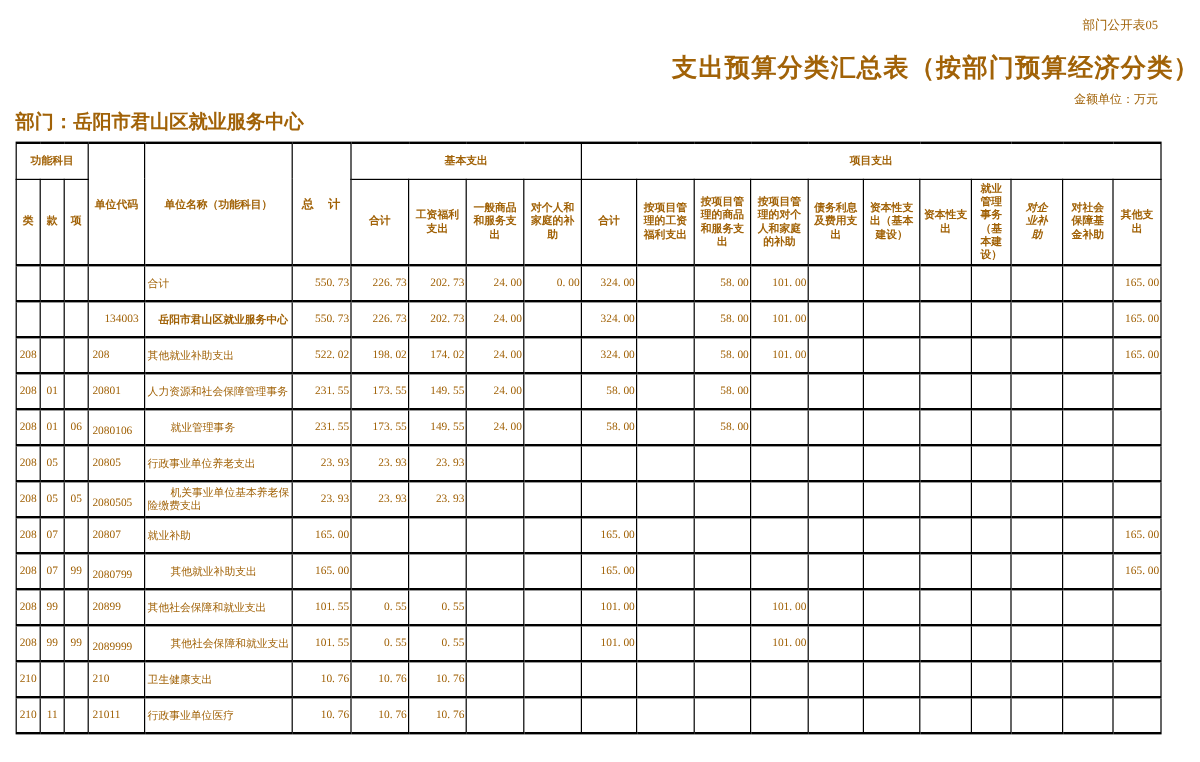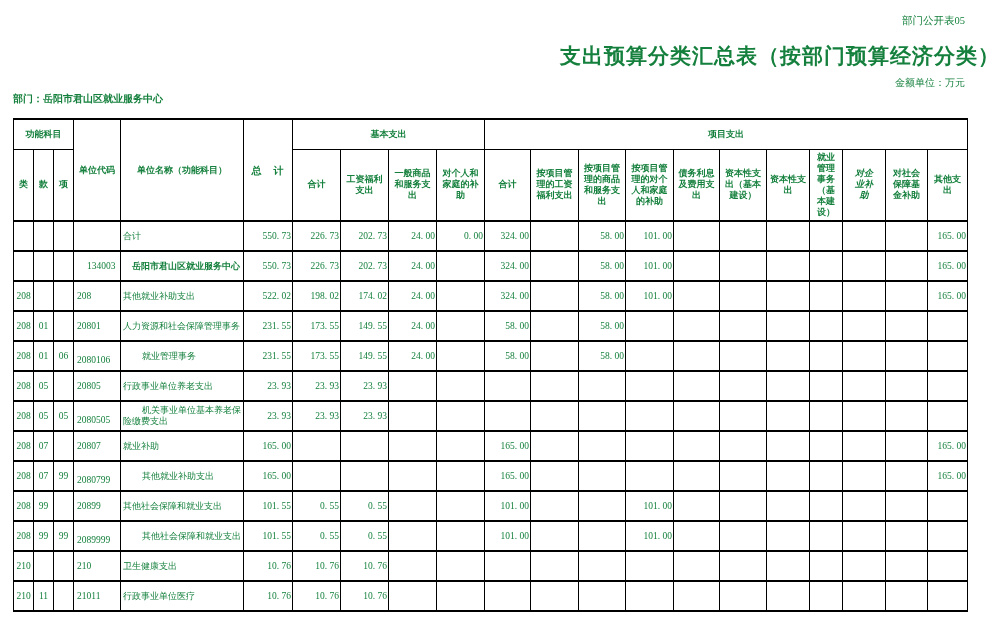--- a/index.html
+++ b/index.html
@@ -1,30 +1,30 @@
 <!DOCTYPE html>
 <html><head>
 <meta charset="utf-8">
 <style>
   html,body{margin:0;padding:0;background:#fff;}
   .sheet{
     position:relative;width:1000px;height:635px;background:#ffffff;
-    font-family:"Liberation Serif","DejaVu Serif",serif;color:#15803d;overflow:hidden;
+    font-family:"Liberation Serif","DejaVu Serif",serif;color:#a16207;overflow:hidden;
   }
   .form-tag{
     position:absolute;top:14px;right:35px;font-size:10.5px;
     font-family:"Liberation Serif","DejaVu Serif",serif;
   }
   .title{
     position:absolute;top:42px;left:0;width:100%;margin:0;text-align:right;
     font-size:21px;font-weight:bold;letter-spacing:1px;
     font-family:"Liberation Sans","DejaVu Sans",sans-serif;
   }
   .meta-left{
-    position:absolute;top:92px;left:13px;font-size:10px;font-weight:bold;
+    position:absolute;top:92px;left:13px;font-size:16px;font-weight:bold;
     font-family:"Liberation Sans","DejaVu Sans",sans-serif;
   }
   .meta-right{
     position:absolute;top:76px;right:35px;font-size:10px;
     font-family:Liberation Serif, serif;
   }
   table.grid{
     position:absolute;top:118px;left:13px;width:954px;
     border-collapse:collapse;table-layout:fixed;
   }

